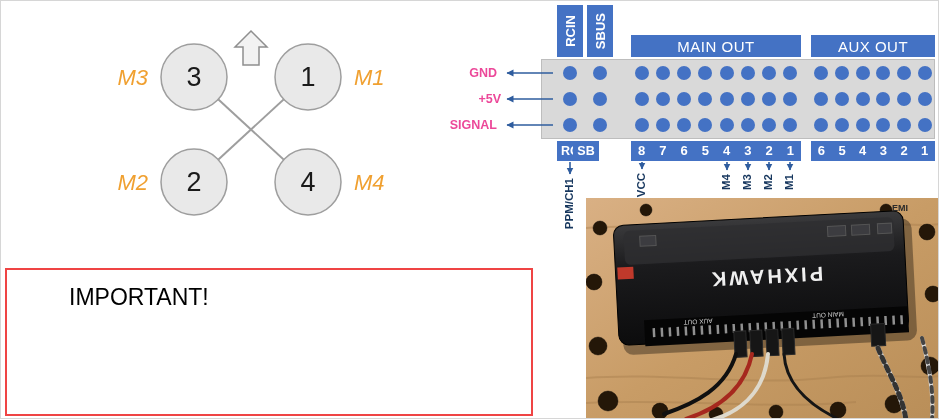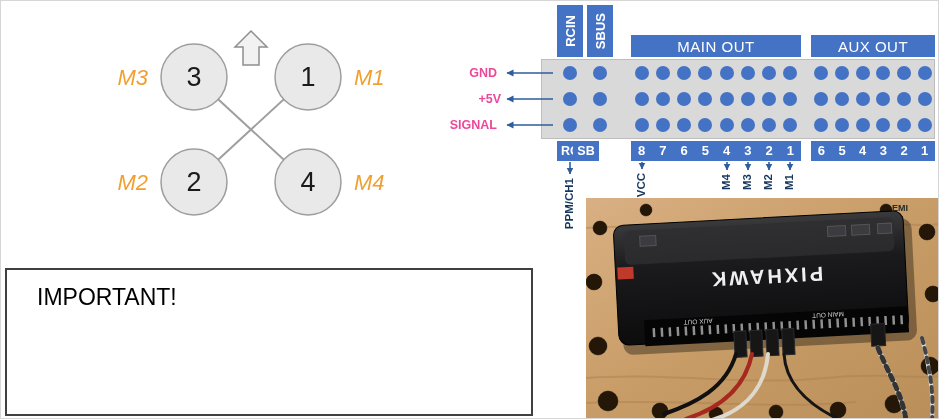--- a/index.html
+++ b/index.html
@@ -18,21 +18,21 @@
   .rowlabel { position:absolute; width:62px; text-align:right; font-size:12.5px; font-weight:bold;
               color:#ec4899; line-height:14px; }
   .smallbox { position:absolute; top:140px; height:20px; width:26px; background:#4472C4; color:#fff;
               font-size:12.5px; font-weight:bold; display:flex; align-items:center; justify-content:center; }
   .numstrip { position:absolute; top:140px; height:20px; background:#4472C4; display:flex; }
   .numcell { flex:1; text-align:center; line-height:20px; font-size:13px; font-weight:bold; color:#fff; }
   .vlabel { position:absolute; font-size:11.5px; font-weight:bold; color:#17375E; }
 
   
   .important { position:absolute; left:4px; top:267px; width:528px; height:148px;
-               border:2px solid #404040; background:#fff; padding:13px 0 0 30px;
+               border:2px solid #ef4444; background:#fff; padding:13px 0 0 62px;
                font-size:23px; line-height:29px; color:#000; }
 
   
   .photo { position:absolute; left:585px; top:197px; width:354px; height:222px; }
 
   .overlay { position:absolute; left:0; top:0; pointer-events:none; }
 </style>
 </head>
 <body>
 

